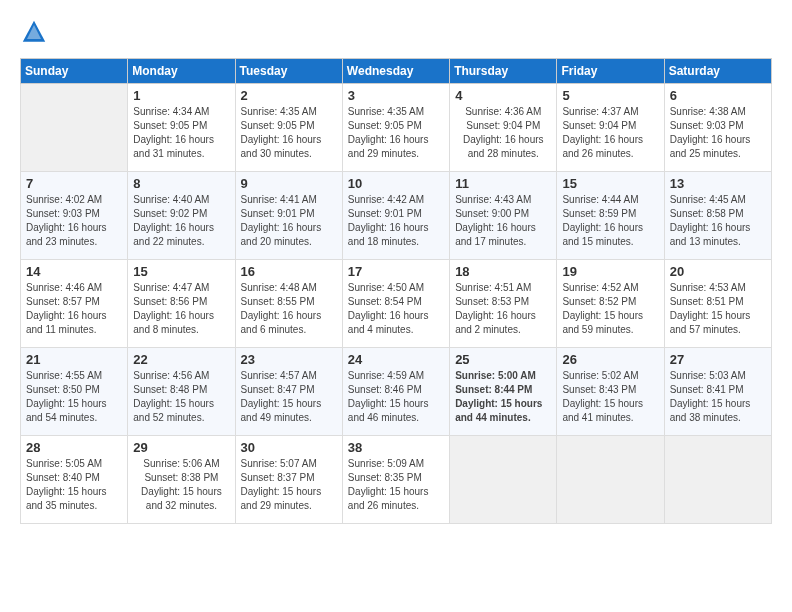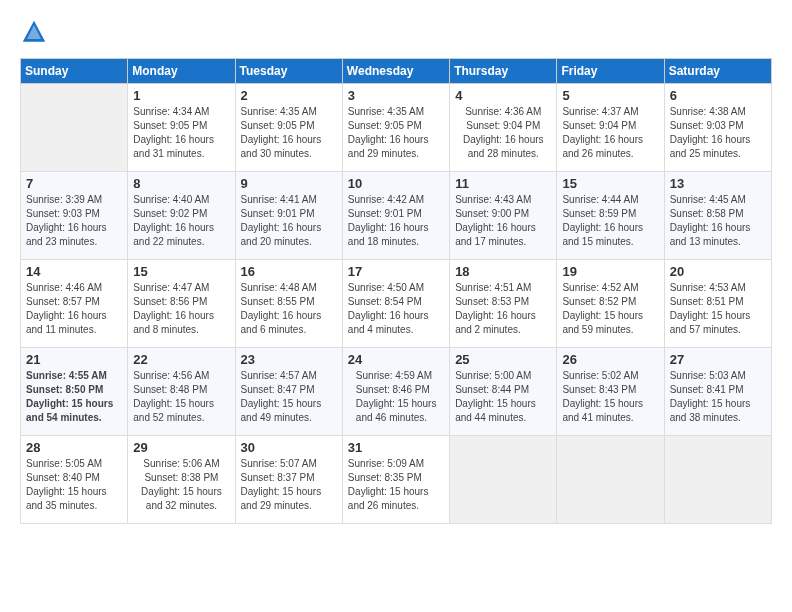--- a/index.html
+++ b/index.html
@@ -165,21 +165,21 @@
           <td>
             <span class="day-number">6</span>
             <div class="day-info" style="white-space: pre-line;">Sunrise: 4:38 AM
 Sunset: 9:03 PM
 Daylight: 16 hours and 25 minutes.</div>
           </td>
         </tr>
         <tr>
           <td>
             <span class="day-number">7</span>
-            <div class="day-info" style="white-space: pre-line;">Sunrise: 3:39 AM
+            <div class="day-info" style="white-space: pre-line;">Sunrise: 4:02 AM
 Sunset: 9:03 PM
 Daylight: 16 hours and 23 minutes.</div>
           </td>
           <td>
             <span class="day-number">8</span>
             <div class="day-info" style="white-space: pre-line;">Sunrise: 4:40 AM
 Sunset: 9:02 PM
 Daylight: 16 hours and 22 minutes.</div>
           </td>
           <td>
@@ -253,45 +253,45 @@
           <td>
             <span class="day-number">20</span>
             <div class="day-info" style="white-space: pre-line;">Sunrise: 4:53 AM
 Sunset: 8:51 PM
 Daylight: 15 hours and 57 minutes.</div>
           </td>
         </tr>
         <tr>
           <td>
             <span class="day-number">21</span>
-            <div class="day-info" style="white-space: pre-line; font-weight: bold;">Sunrise: 4:55 AM
+            <div class="day-info" style="white-space: pre-line;">Sunrise: 4:55 AM
 Sunset: 8:50 PM
 Daylight: 15 hours and 54 minutes.</div>
           </td>
           <td>
             <span class="day-number">22</span>
             <div class="day-info" style="white-space: pre-line;">Sunrise: 4:56 AM
 Sunset: 8:48 PM
 Daylight: 15 hours and 52 minutes.</div>
           </td>
           <td>
             <span class="day-number">23</span>
             <div class="day-info" style="white-space: pre-line;">Sunrise: 4:57 AM
 Sunset: 8:47 PM
 Daylight: 15 hours and 49 minutes.</div>
           </td>
           <td>
             <span class="day-number">24</span>
-            <div class="day-info" style="white-space: pre-line; margin-left: 8px;">Sunrise: 4:59 AM
+            <div class="day-info" style="white-space: pre-line;">Sunrise: 4:59 AM
 Sunset: 8:46 PM
 Daylight: 15 hours and 46 minutes.</div>
           </td>
           <td>
             <span class="day-number">25</span>
-            <div class="day-info" style="white-space: pre-line;">Sunrise: 5:00 AM
+            <div class="day-info" style="white-space: pre-line; font-weight: bold;">Sunrise: 5:00 AM
 Sunset: 8:44 PM
 Daylight: 15 hours and 44 minutes.</div>
           </td>
           <td>
             <span class="day-number">26</span>
             <div class="day-info" style="white-space: pre-line;">Sunrise: 5:02 AM
 Sunset: 8:43 PM
 Daylight: 15 hours and 41 minutes.</div>
           </td>
           <td>
@@ -314,21 +314,21 @@
 Sunset: 8:38 PM
 Daylight: 15 hours and 32 minutes.</div>
           </td>
           <td>
             <span class="day-number">30</span>
             <div class="day-info" style="white-space: pre-line;">Sunrise: 5:07 AM
 Sunset: 8:37 PM
 Daylight: 15 hours and 29 minutes.</div>
           </td>
           <td>
-            <span class="day-number">31</span>
+            <span class="day-number">38</span>
             <div class="day-info" style="white-space: pre-line;">Sunrise: 5:09 AM
 Sunset: 8:35 PM
 Daylight: 15 hours and 26 minutes.</div>
           </td>
           <td class="empty"></td>
           <td class="empty"></td>
           <td class="empty"></td>
         </tr>
       </tbody>
   </table>

